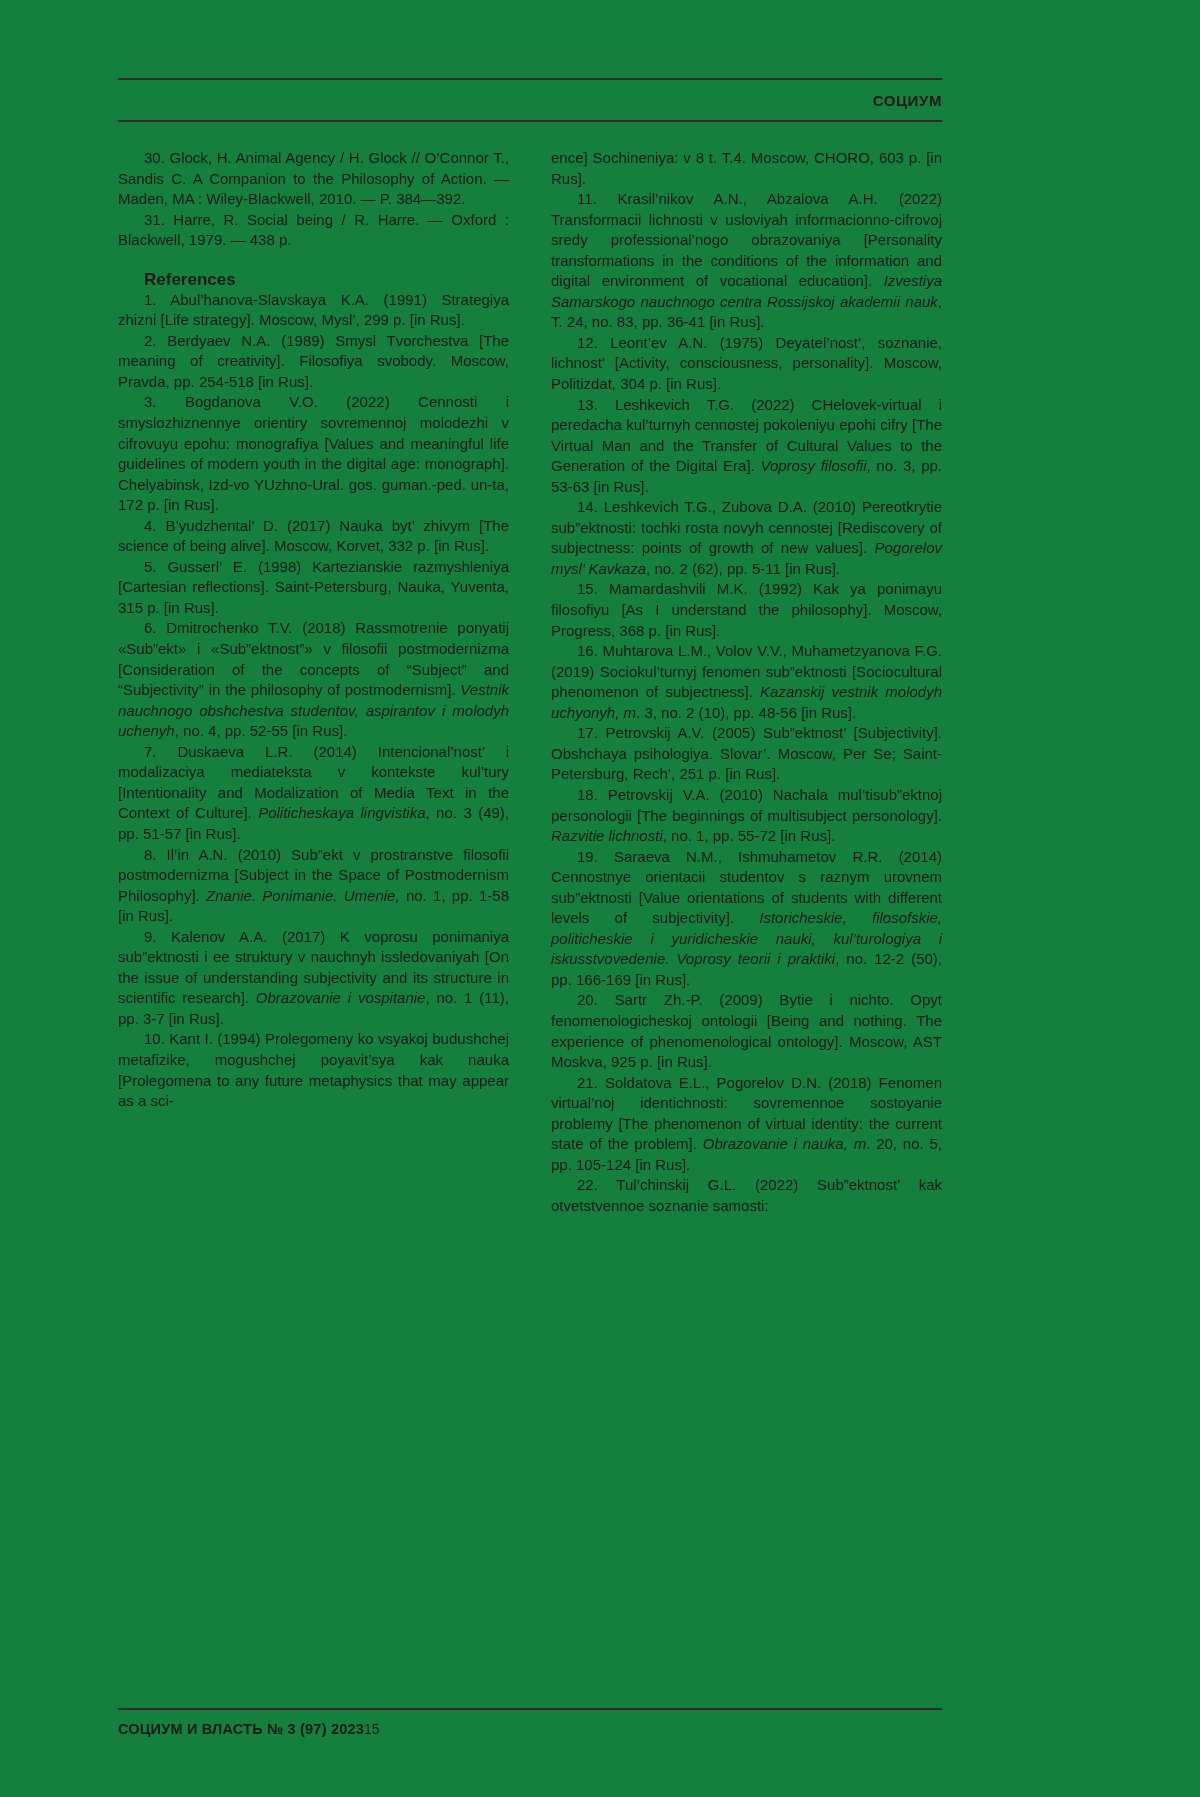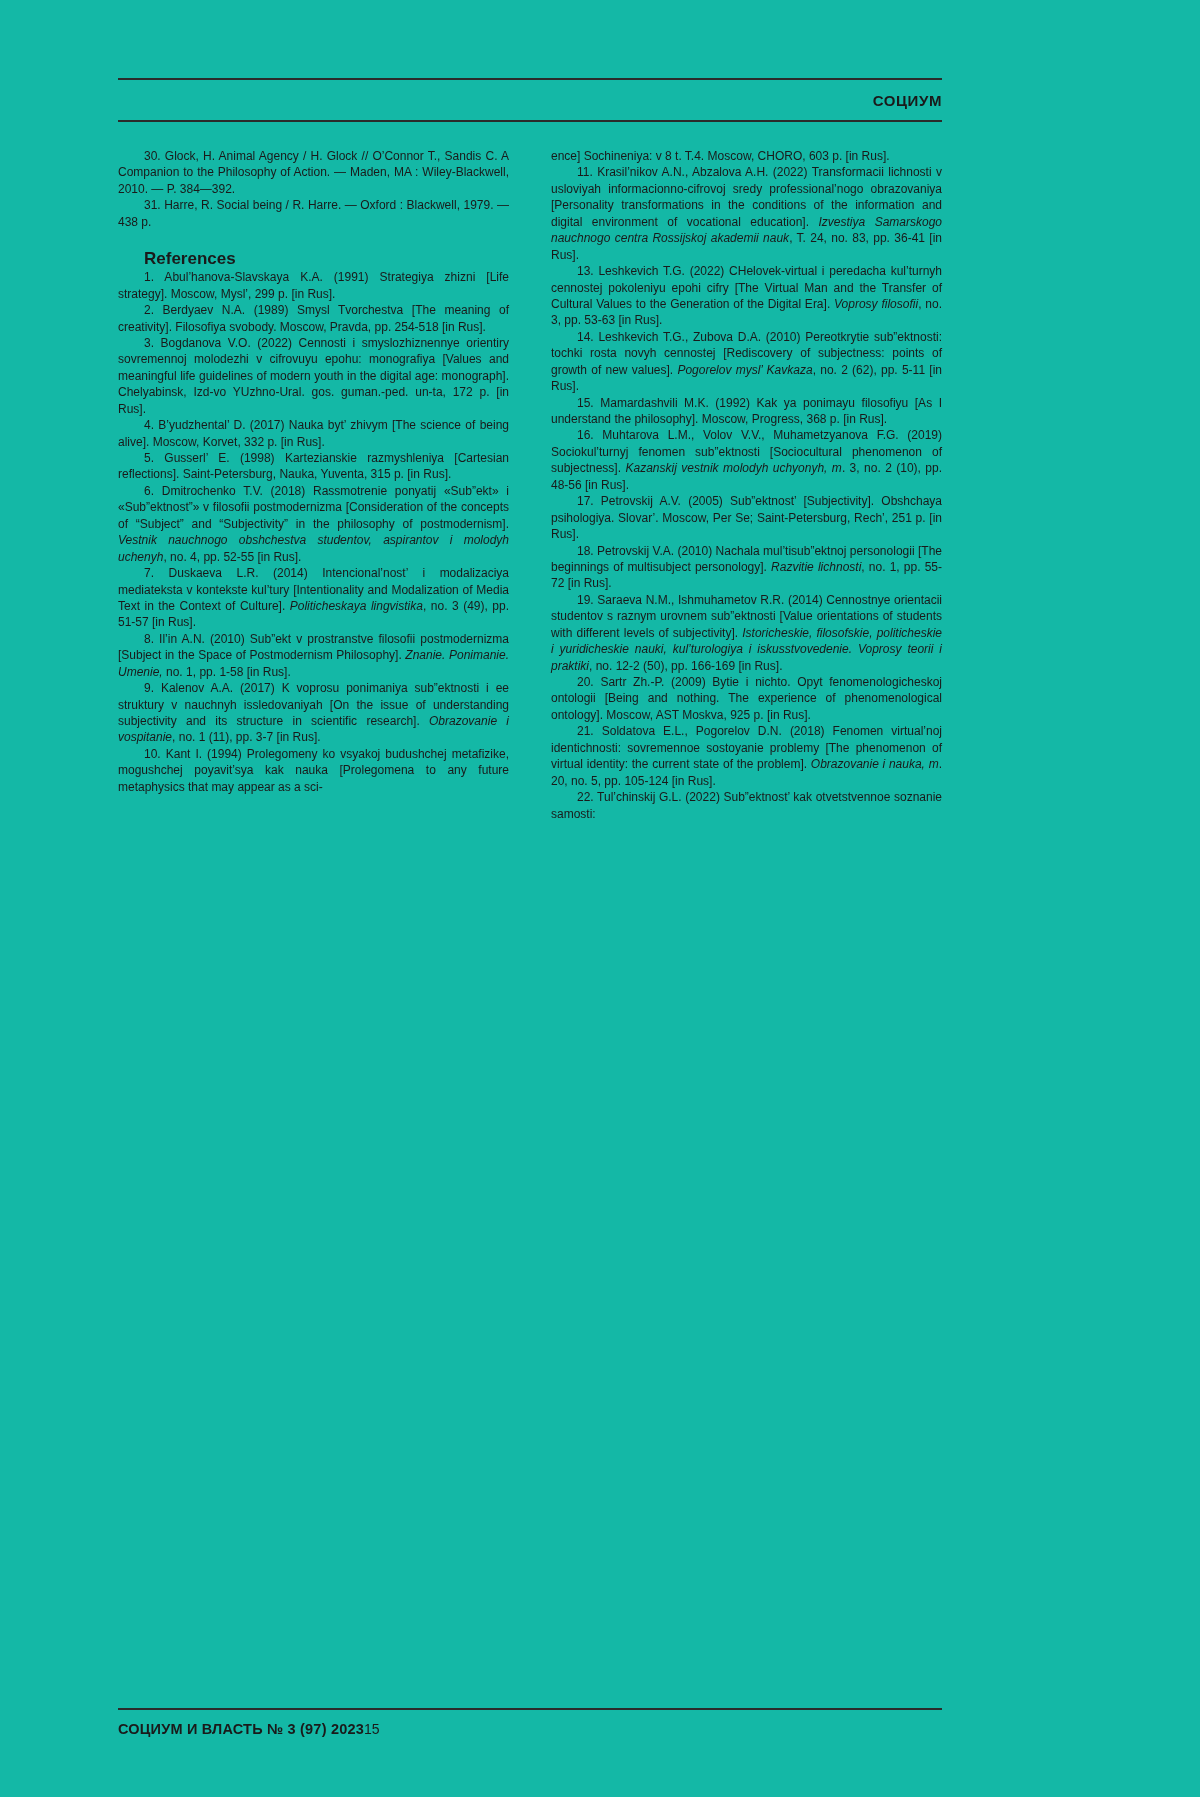--- a/index.html
+++ b/index.html
@@ -8,21 +8,21 @@
     background: #ffffff;
   }
   body {
     font-family: "Liberation Sans", sans-serif;
     color: #1a1a1a;
   }
   .page {
     position: relative;
     width: 1200px;
     height: 1797px;
-    background: #14b8a6;
+    background: #15803d;
     box-sizing: border-box;
     overflow: hidden;
     padding-left: 8px;
   }
   
   .header {
     position: absolute;
     left: 118px;
     top: 78px;
     width: 824px;
@@ -54,21 +54,21 @@
     top: 148px;
     width: 824px;
     display: flex;
     gap: 42px;
   }
   .col {
     width: 391px;
   }
   p {
     margin: 0;
-    font-size: 12px;
+    font-size: 15px;
     line-height: 1.37;
     text-align: justify;
     text-justify: inter-word;
     hyphens: manual;
   }
   p.ind {
     text-indent: 26px;
   }
   .refs-heading {
     font-size: 17px;
@@ -137,20 +137,21 @@
       <p class="ind"><span>8. Il’in A.N. (2010) Sub”ekt v prostranstve filosofii postmodernizma [Subject in the Space of Postmodernism Philosophy]. </span><em>Znanie. Ponimanie. Umenie,</em><span> no. 1, pp. 1-58 [in Rus].</span></p>
       <p class="ind"><span>9. Kalenov A.A. (2017) K voprosu ponimaniya sub”ektnosti i ee struktury v nauchnyh issledovaniyah [On the issue of understanding subjectivity and its structure in scientific research]. </span><em>Obrazovanie i vospitanie</em><span>, no. 1 (11), pp. 3-7 [in Rus].</span></p>
       <p class="ind"><span>10. Kant I. (1994) Prolegomeny ko vsyakoj budushchej metafizike, mogushchej poyavit’sya kak nauka [Prolegomena to any future metaphysics that may appear as a sci-</span><em></em><span></span></p>
 
     </div>
 
     <div class="col">
 
       <p><span>ence] Sochineniya: v 8 t. T.4. Moscow, CHORO, 603 p. [in Rus].</span></p>
       <p class="ind"><span>11. Krasil’nikov A.N., Abzalova A.H. (2022) Transformacii lichnosti v usloviyah informacionno-cifrovoj sredy professional’nogo obrazovaniya [Personality transformations in the conditions of the information and digital environment of vocational education]. </span><em>Izvestiya Samarskogo nauchnogo centra Rossijskoj akademii nauk</em><span>, T. 24, no. 83, pp. 36-41 [in Rus].</span></p>
+      <p class="ind"><span>12. Leont’ev A.N. (1975) Deyatel’nost’, soznanie, lichnost’ [Activity, consciousness, personality]. Moscow, Politizdat, 304 p. [in Rus].</span><em></em><span></span></p>
       <p class="ind"><span>13. Leshkevich T.G. (2022) CHelovek-virtual i peredacha kul’turnyh cennostej pokoleniyu epohi cifry [The Virtual Man and the Transfer of Cultural Values to the Generation of the Digital Era]. </span><em>Voprosy filosofii</em><span>, no. 3, pp. 53-63 [in Rus].</span></p>
       <p class="ind"><span>14. Leshkevich T.G., Zubova D.A. (2010) Pereotkrytie sub”ektnosti: tochki rosta novyh cennostej [Rediscovery of subjectness: points of growth of new values]. </span><em>Pogorelov mysl’ Kavkaza</em><span>, no. 2 (62), pp. 5-11 [in Rus].</span></p>
       <p class="ind"><span>15. Mamardashvili M.K. (1992) Kak ya ponimayu filosofiyu [As I understand the philosophy]. Moscow, Progress, 368 p. [in Rus].</span><em></em><span></span></p>
       <p class="ind"><span>16. Muhtarova L.M., Volov V.V., Muhametzyanova F.G. (2019) Sociokul’turnyj fenomen sub”ektnosti [Sociocultural phenomenon of subjectness]. </span><em>Kazanskij vestnik molodyh uchyonyh, т</em><span>. 3, no. 2 (10), pp. 48-56 [in Rus].</span></p>
       <p class="ind"><span>17. Petrovskij A.V. (2005) Sub”ektnost’ [Subjectivity]. Obshchaya psihologiya. Slovar’. Moscow, Per Se; Saint-Petersburg, Rech’, 251 p. [in Rus].</span><em></em><span></span></p>
       <p class="ind"><span>18. Petrovskij V.A. (2010) Nachala mul’tisub”ektnoj personologii [The beginnings of multisubject personology]. </span><em>Razvitie lichnosti</em><span>, no. 1, pp. 55-72 [in Rus].</span></p>
       <p class="ind"><span>19. Saraeva N.M., Ishmuhametov R.R. (2014) Cennostnye orientacii studentov s raznym urovnem sub”ektnosti [Value orientations of students with different levels of subjectivity]. </span><em>Istoricheskie, filosofskie, politicheskie i yuridicheskie nauki, kul’turologiya i iskusstvovedenie. Voprosy teorii i praktiki</em><span>, no. 12-2 (50), pp. 166-169 [in Rus].</span></p>
       <p class="ind"><span>20. Sartr Zh.-P. (2009) Bytie i nichto. Opyt fenomenologicheskoj ontologii [Being and nothing. The experience of phenomenological ontology]. Moscow, AST Moskva, 925 p. [in Rus].</span><em></em><span></span></p>
       <p class="ind"><span>21. Soldatova E.L., Pogorelov D.N. (2018) Fenomen virtual’noj identichnosti: sovremennoe sostoyanie problemy [The phenomenon of virtual identity: the current state of the problem]. </span><em>Obrazovanie i nauka, т</em><span>. 20, no. 5, pp. 105-124 [in Rus].</span></p>
       <p class="ind"><span>22. Tul’chinskij G.L. (2022) Sub”ektnost’ kak otvetstvennoe soznanie samosti:</span><em></em><span></span></p>

